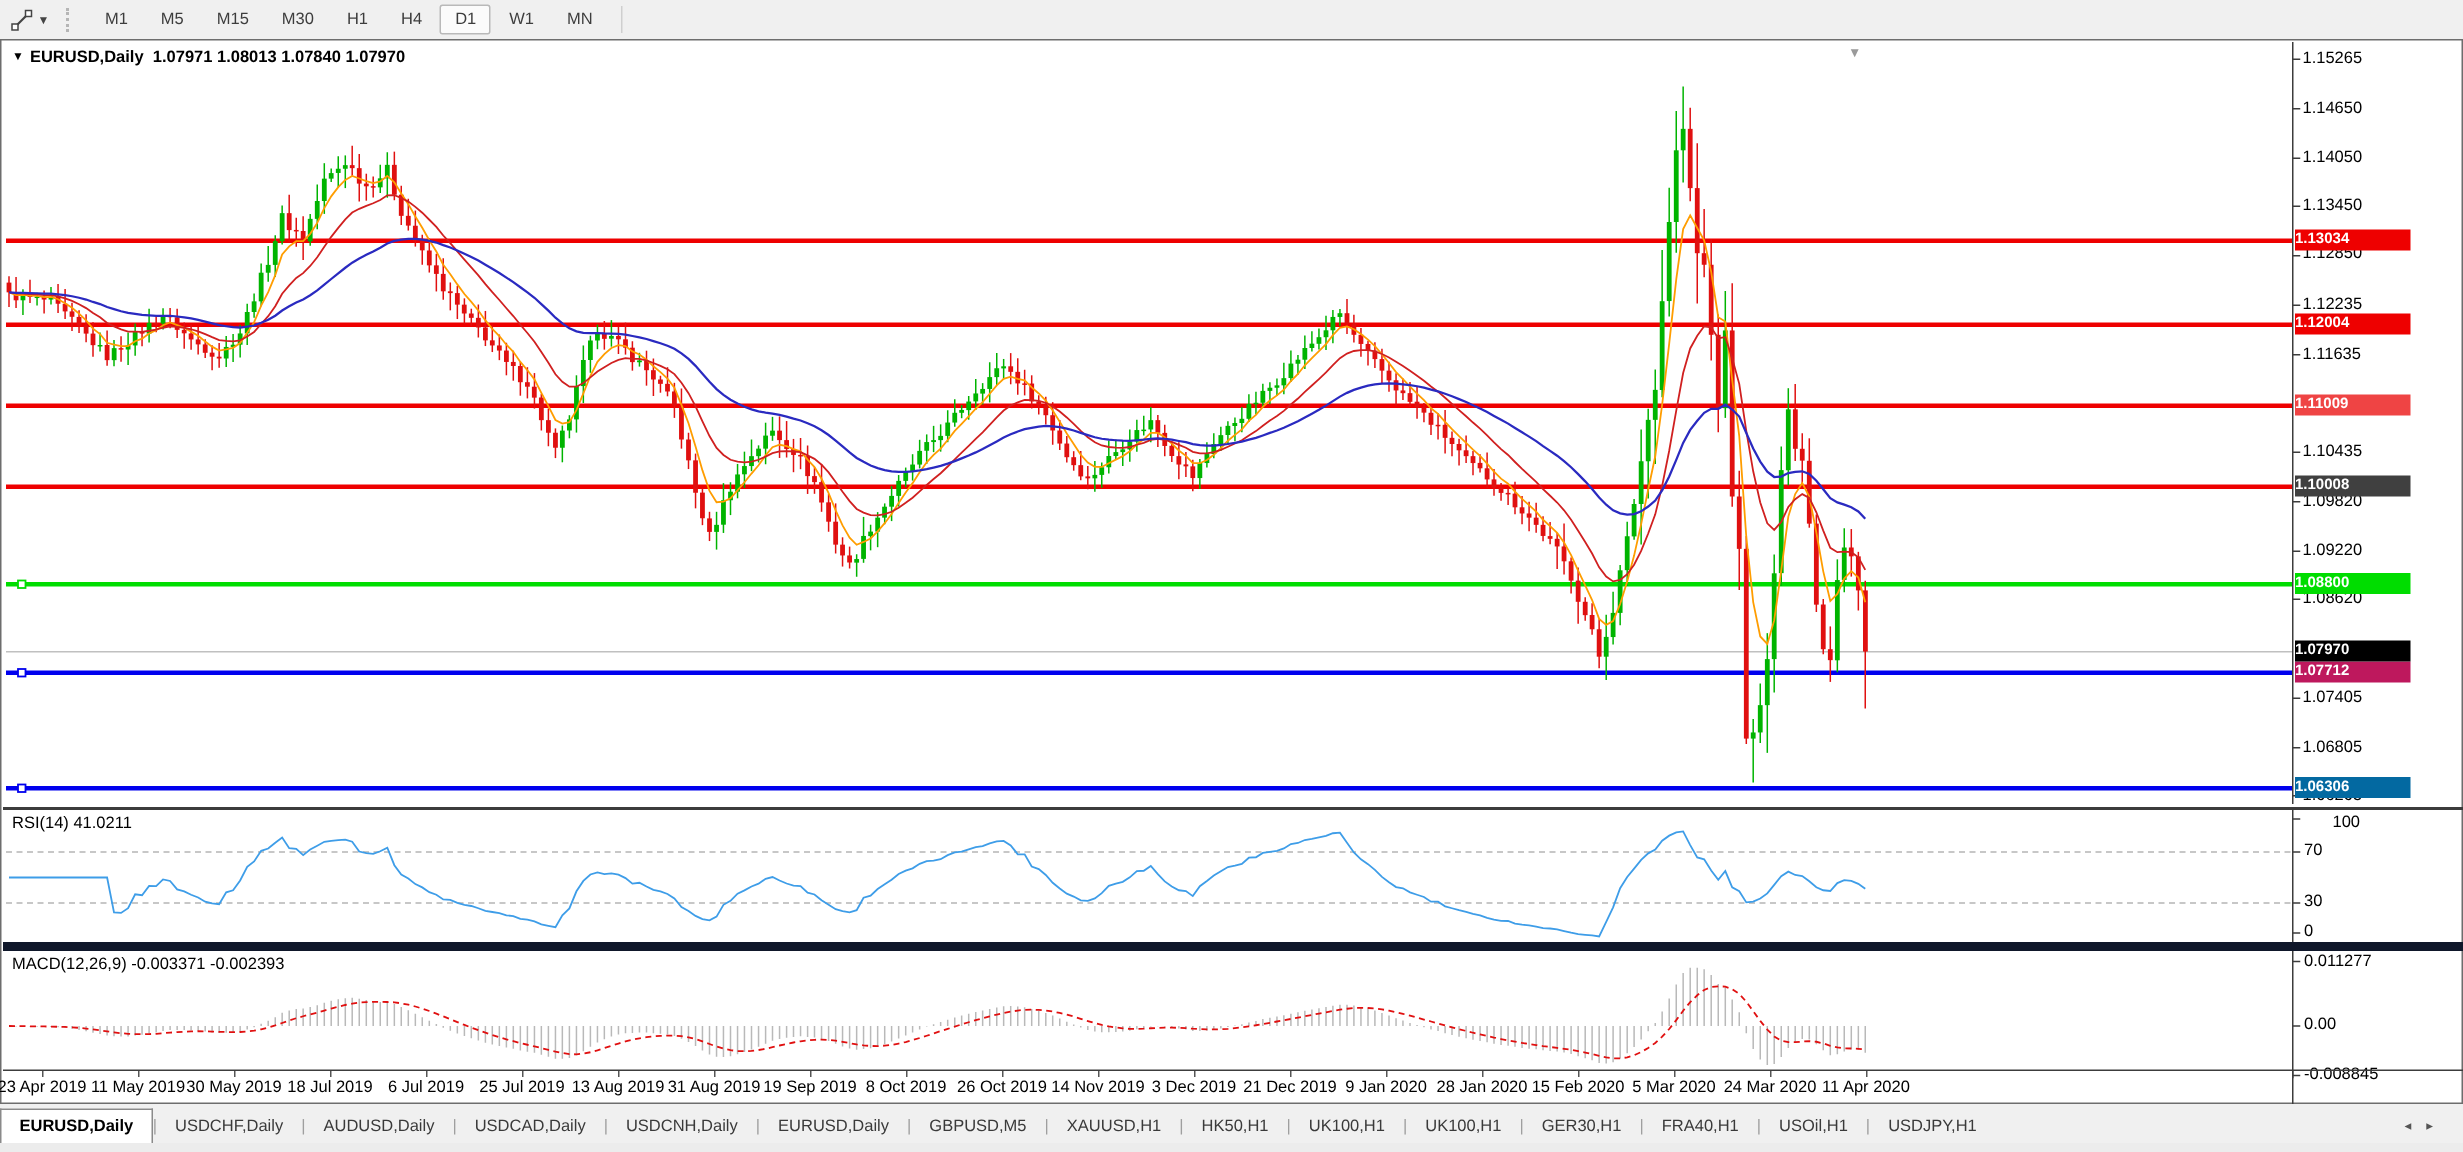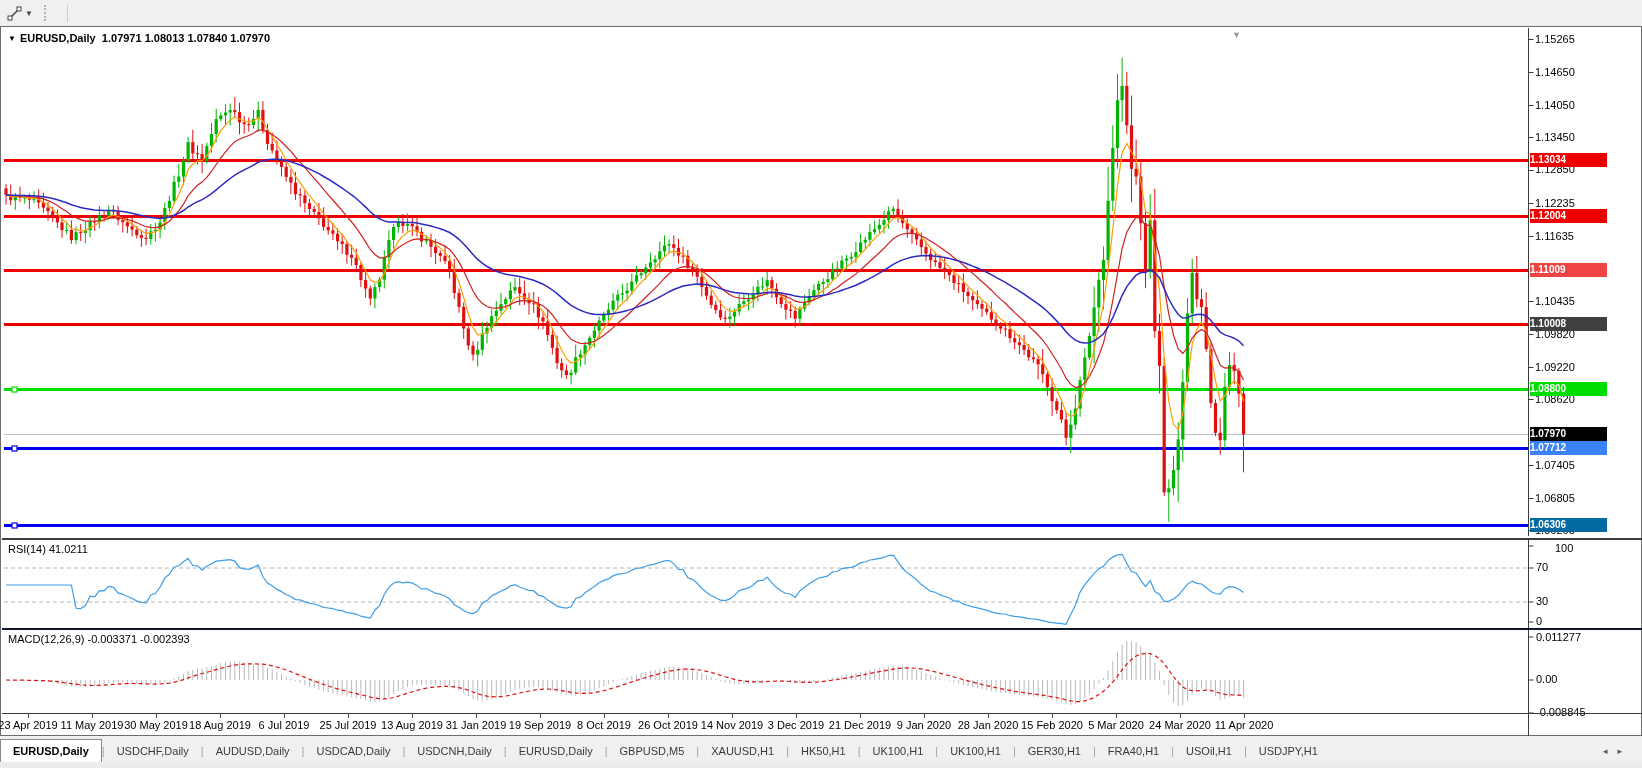--- a/index.html
+++ b/index.html
@@ -16,21 +16,21 @@
   
   #window{left:0;top:26px;width:1642px;height:710px;background:#ffffff;border:1px solid #6d6d6d;box-sizing:border-box;}
   #main-clip{left:1px;top:1px;width:1640px;height:508px;overflow:hidden;}
   #chart-title{left:7px;top:5px;font-size:11px;font-weight:bold;color:#000;white-space:nowrap;}
   #chart-title .tri{font-size:8px;position:relative;top:-1px;margin-right:4px;}
   #shift-marker{left:1231px;top:3px;font-size:9px;color:#9a9a9a;}
   .pxlabel{position:absolute;left:1534px;font-size:11px;color:#000;white-space:nowrap;text-align:center;}
   .tag{position:absolute;left:1529px;width:77px;height:14px;font-size:10px;line-height:14px;text-align:left;color:#fff;font-weight:bold;white-space:nowrap;}
   .panel-label{font-size:11px;color:#000;white-space:nowrap;}
   #rsi-panel{left:1px;top:511px;width:1640px;height:88px;border-top:2px solid #3c3c3c;overflow:visible;}
-  #macd-panel{left:1px;top:601px;width:1640px;height:85px;border-top:2px solid #0f172a;overflow:visible;}
+  #macd-panel{left:1px;top:601px;width:1640px;height:85px;border-top:6px solid #0f172a;overflow:visible;}
   #date-axis{left:1px;top:686px;width:1640px;height:22px;border-top:1px solid #3c3c3c;}
   .datelabel{position:absolute;top:5px;font-size:11px;color:#000;transform:translateX(-50%);white-space:nowrap;}
   
   #tabbar{left:0;top:737px;width:1642px;height:25px;background:#f0f0f0;border-bottom:1px solid #d7d7d7;display:flex;align-items:flex-end;}
   .tab{font-size:11px;color:#3a3a3a;padding:4px 12px 5px 12px;white-space:nowrap;}
   .tab.active{background:#ffffff;border:1px solid #8a8a8a;border-bottom:none;font-weight:bold;color:#000;padding-top:5px;}
   .tabsep{color:#9f9f9f;font-size:11px;padding-bottom:5px;}
   #tab-arrows{margin-left:auto;margin-right:10px;padding-bottom:6px;font-size:9px;color:#555;letter-spacing:10px;}
   #bottom-strip{left:0;top:762px;width:1642px;height:6px;background:#ececec;}
   svg{display:block;}
@@ -42,20 +42,31 @@
 <div id="toolbar" class="abs">
   <div id="cursor-tool">
     <svg width="15" height="15" viewBox="0 0 15 15">
       <line x1="3" y1="12" x2="12" y2="3" stroke="#444" stroke-width="1.4"></line>
       <rect x="1" y="10" width="4" height="4" fill="#fff" stroke="#444"></rect>
       <rect x="10" y="1" width="4" height="4" fill="#fff" stroke="#444"></rect>
     </svg>
     <span id="tool-caret">▼</span>
   </div>
   <div id="grip"></div>
+  <div id="tf-buttons" style="display:flex;align-items:center;">
+        <div class="tfbtn">M1</div>
+        <div class="tfbtn">M5</div>
+        <div class="tfbtn">M15</div>
+        <div class="tfbtn">M30</div>
+        <div class="tfbtn">H1</div>
+        <div class="tfbtn">H4</div>
+        <div class="tfbtn active">D1</div>
+        <div class="tfbtn">W1</div>
+        <div class="tfbtn">MN</div>
+      </div>
   <div id="tf-sep"></div>
 </div>
 
 <div id="window" class="abs">
   <div id="main-clip" class="abs">
     <svg id="main-svg" width="1640" height="508">
           <line x1="2" y1="132.5" x2="1526.5" y2="132.5" stroke="#ee0000" stroke-width="3"></line>
           <line x1="2" y1="188.5" x2="1526.5" y2="188.5" stroke="#ee0000" stroke-width="3"></line>
           <line x1="2" y1="242.5" x2="1526.5" y2="242.5" stroke="#ee0000" stroke-width="3"></line>
           <line x1="2" y1="296.5" x2="1526.5" y2="296.5" stroke="#ee0000" stroke-width="3"></line>
@@ -640,25 +651,25 @@
       </div>
 
   <div id="date-axis" class="abs">
     <svg id="date-svg" width="1640" height="22">
           <path d="M26.5 0 v4 M90.5 0 v4 M154.5 0 v4 M218.5 0 v4 M282.5 0 v4 M346.5 0 v4 M410.5 0 v4 M474.5 0 v4 M538.5 0 v4 M602.5 0 v4 M666.5 0 v4 M730.5 0 v4 M794.5 0 v4 M858.5 0 v4 M922.5 0 v4 M986.5 0 v4 M1050.5 0 v4 M1114.5 0 v4 M1178.5 0 v4 M1242.5 0 v4 " stroke="#555" fill="none"></path>
           <line x1="1526.5" y1="0" x2="1526.5" y2="22" stroke="#3c3c3c"></line>
         </svg>
   <span class="datelabel" style="left: 26px;">23 Apr 2019</span>
         <span class="datelabel" style="left: 90px;">11 May 2019</span>
         <span class="datelabel" style="left: 154px;">30 May 2019</span>
-        <span class="datelabel" style="left: 218px;">18 Aug 2019</span>
+        <span class="datelabel" style="left: 218px;">18 Jul 2019</span>
         <span class="datelabel" style="left: 282px;">6 Jul 2019</span>
         <span class="datelabel" style="left: 346px;">25 Jul 2019</span>
         <span class="datelabel" style="left: 410px;">13 Aug 2019</span>
-        <span class="datelabel" style="left: 474px;">31 Jan 2019</span>
+        <span class="datelabel" style="left: 474px;">31 Aug 2019</span>
         <span class="datelabel" style="left: 538px;">19 Sep 2019</span>
         <span class="datelabel" style="left: 602px;">8 Oct 2019</span>
         <span class="datelabel" style="left: 666px;">26 Oct 2019</span>
         <span class="datelabel" style="left: 730px;">14 Nov 2019</span>
         <span class="datelabel" style="left: 794px;">3 Dec 2019</span>
         <span class="datelabel" style="left: 858px;">21 Dec 2019</span>
         <span class="datelabel" style="left: 922px;">9 Jan 2020</span>
         <span class="datelabel" style="left: 986px;">28 Jan 2020</span>
         <span class="datelabel" style="left: 1050px;">15 Feb 2020</span>
         <span class="datelabel" style="left: 1114px;">5 Mar 2020</span>
@@ -677,21 +688,21 @@
       <span class="pxlabel" style="top: 333.639px;">1.09220</span>
       <span class="pxlabel" style="top: 366.159px;">1.08620</span>
       <span class="pxlabel" style="top: 432.012px;">1.07405</span>
       <span class="pxlabel" style="top: 464.532px;">1.06805</span>
       <span class="pxlabel" style="top: 497.052px;">1.06205</span>
       <div class="tag" style="background: rgb(238, 0, 0); top: 125.92px;">1.13034</div>
       <div class="tag" style="background: rgb(238, 0, 0); top: 181.746px;">1.12004</div>
       <div class="tag" style="background: #ef4444; top: 235.675px;">1.11009</div>
       <div class="tag" style="background: #404040; top: 289.929px;">1.10008</div>
       <div class="tag" style="background: rgb(0, 221, 0); top: 355.403px;">1.08800</div>
-      <div class="tag" style="background: #3b82f6; top: 414.373px;">1.07712</div>
+      <div class="tag" style="background: #be185d; top: 414.373px;">1.07712</div>
       <div class="tag" style="background: #0369a1; top: 490.578px;">1.06306</div>
       <div class="tag" style="background: rgb(0, 0, 0); top: 400.389px;">1.07970</div>
     </div>
 
 <div id="tabbar" class="abs">
   <div id="tabs-holder" style="display:flex;align-items:flex-end;">
         <div class="tab active">EURUSD,Daily</div>
         <span class="tabsep">|</span>
         <div class="tab">USDCHF,Daily</div>
         <span class="tabsep">|</span>

